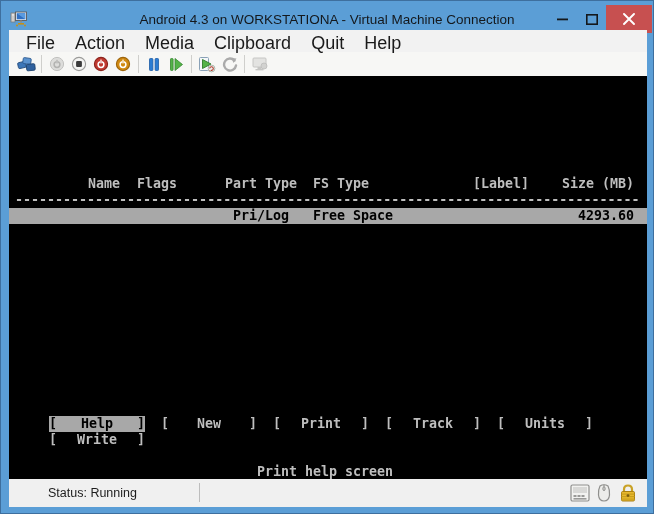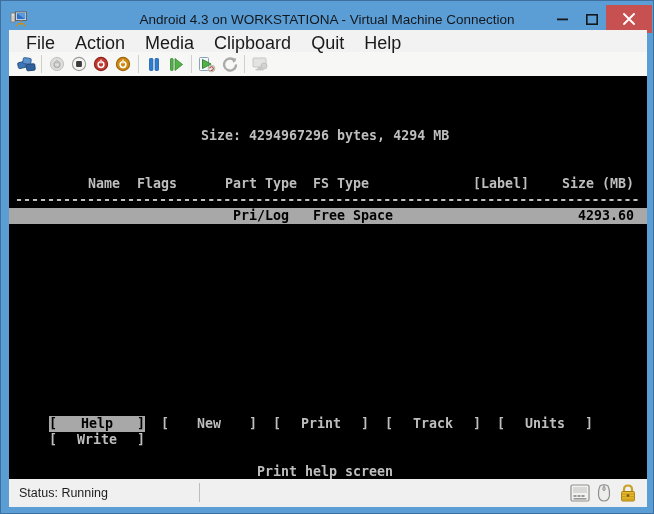--- a/index.html
+++ b/index.html
@@ -59,21 +59,21 @@
     position:absolute; top:340px; width:96px; height:16px;
     display:flex; justify-content:space-between; line-height:16px; white-space:pre;
   }
   .tbtn.row2{ top:356px; }
   .tbtn .tlbl{ flex:1; text-align:center; }
   .tbtn.sel{ background:#A8A8A8; color:#000; }
 
   
   .statusbar{
     height:28px; background:#F0F0F0; display:flex; align-items:center;
-    font-size:12.5px; color:#1d1d1d; position:relative;
+    font-size:12.5px; color:#1d1d1d; position:relative;padding-left:29px;
   }
   .status-text{ padding-left:10px; }
   .status-sep{ position:absolute; left:190px; top:4px; width:1px; height:19px; background:#BDBDBD; }
   .status-icons{ position:absolute; right:8px; top:3px; display:flex; gap:2px; }
   .status-icons svg{ display:block; }
 </style>
 </head>
 <body>
 
 <div class="window">
@@ -195,21 +195,20 @@
           <rect x="2" y="2" width="13" height="9" rx="1" fill="#E3E3E1" stroke="#C6C6C4" stroke-width="1"></rect>
           <rect x="6.5" y="11" width="4" height="2" fill="#C6C6C4"></rect>
           <rect x="4.5" y="13" width="8" height="1.4" fill="#C6C6C4"></rect>
           <circle cx="13" cy="10" r="3" fill="#D2D2D0" stroke="#BDBDBB" stroke-width="0.8"></circle>
         </svg>
       </div>
     </div>
 
     <div class="terminal">
 
-      <div class="t-line" style="left:192px; top:52px;">Size: 4294967296 bytes, 4294 MB</div>
 
       <div class="t-line" style="left:32px;  top:100px;padding-left:47px;">Name</div>
       <div class="t-line" style="left:128px; top:100px;">Flags</div>
       <div class="t-line" style="left:216px; top:100px;">Part Type</div>
       <div class="t-line" style="left:304px; top:100px;">FS Type</div>
       <div class="t-line" style="left:464px; top:100px;">[Label]</div>
       <div class="t-line t-right" style="top:100px;">Size (MB)</div>
 
       <div class="t-line" style="left:6px; top:116px;">------------------------------------------------------------------------------</div>
 

